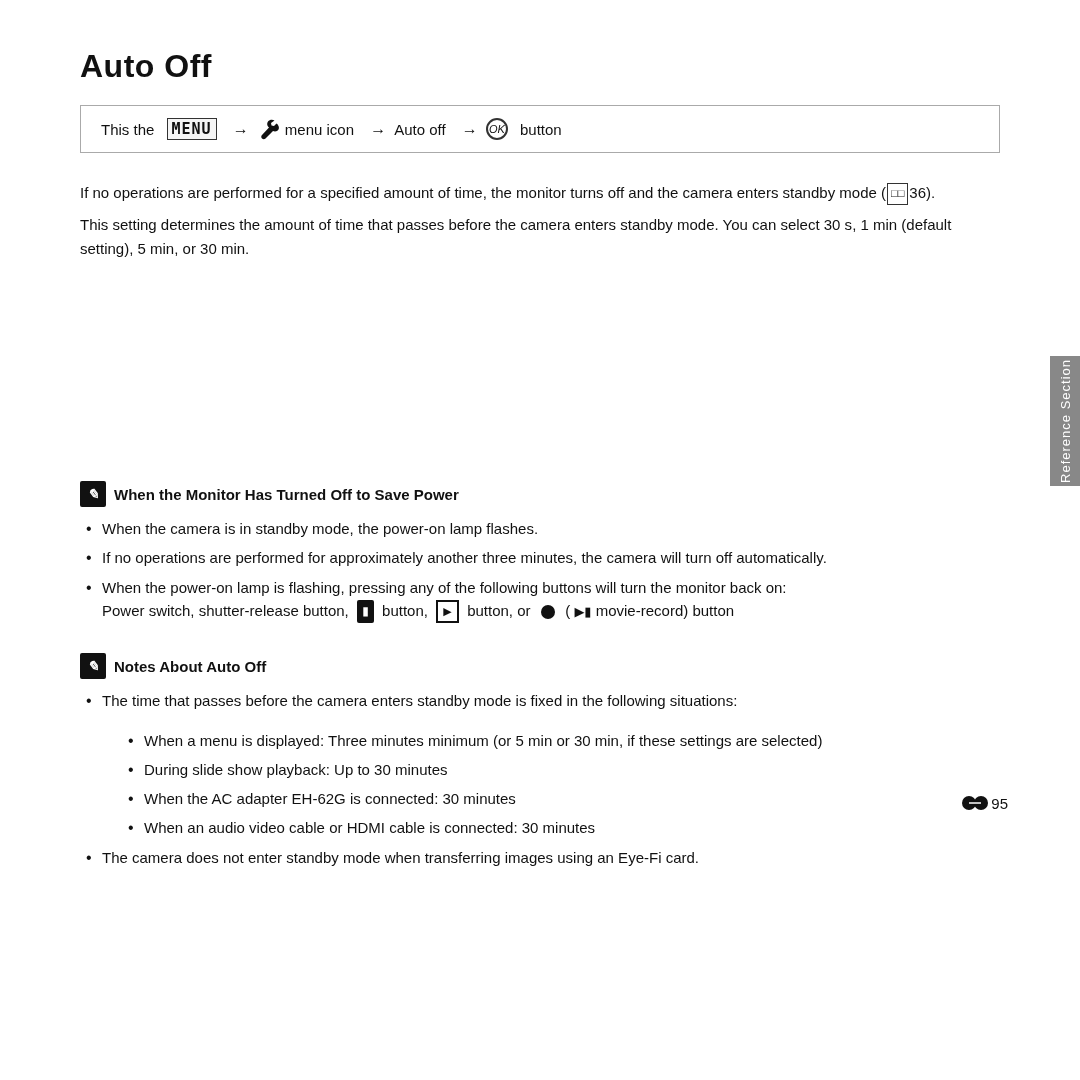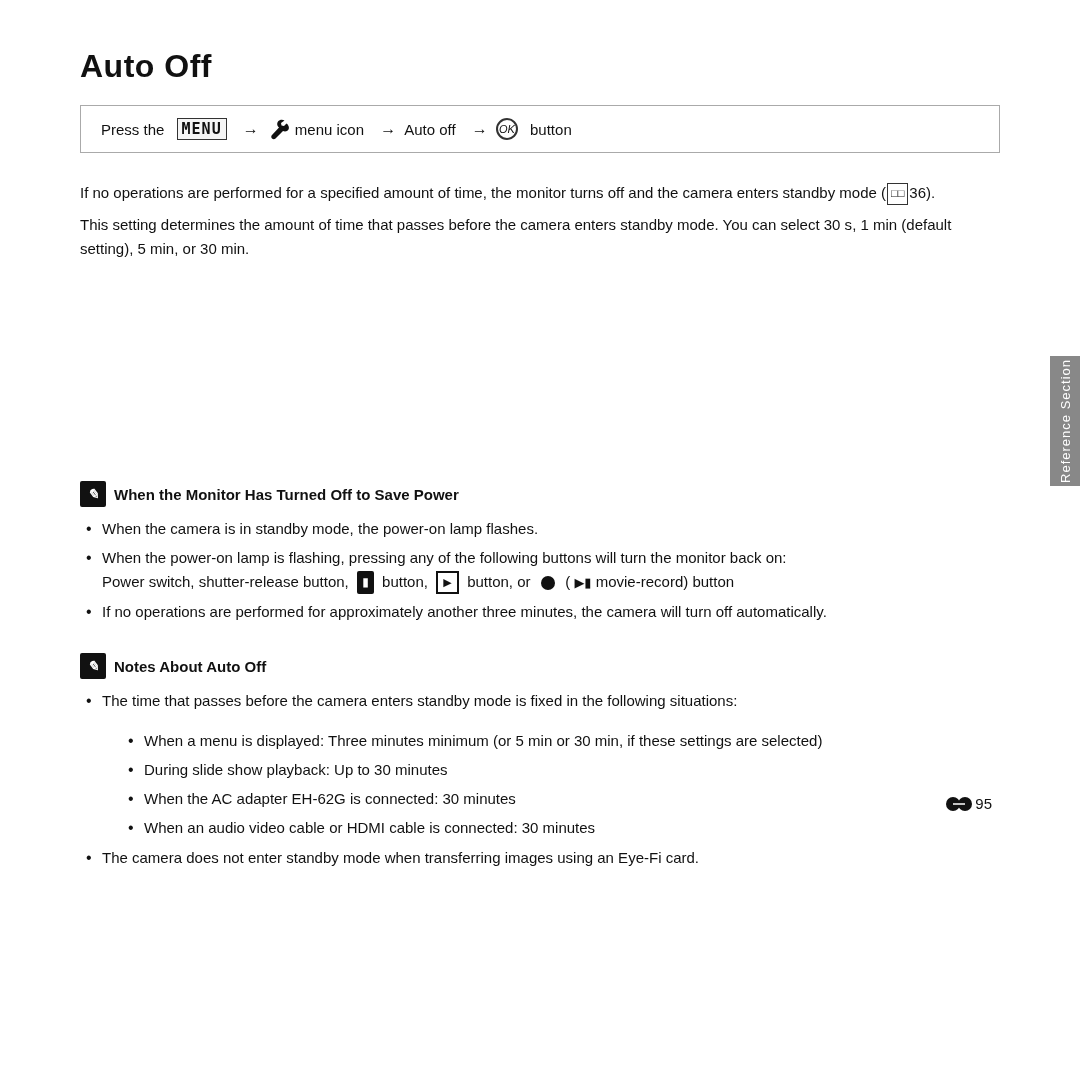--- a/index.html
+++ b/index.html
@@ -188,45 +188,45 @@
       writing-mode: vertical-rl;
       text-orientation: mixed;
       transform: rotate(180deg);
       font-size: 13px;
       color: #fff;
       letter-spacing: 1px;
     }
     .page-number {
       position: absolute;
       bottom: 30px;
-      right: 88px;
+      right: 72px;
       font-size: 15px;
       display: flex;
-      align-items: flex-end;
+      align-items: flex-start;
       gap: 3px;
     }
     .page-num-icon {
       display: inline-flex;
       align-items: center;
       gap: 1px;
       font-size: 14px;
     }
     .inline-note-block {
       margin-top: 30px;
     }
   </style>
 </head>
 <body>
 
 <div class="page">
 
   <h1 class="page-title">Auto Off</h1>
 
   <div class="nav-box">
-    <span>Press the</span>&nbsp;
+    <span>This the</span>&nbsp;
     <span class="menu-word">MENU</span>&nbsp;
     <span class="arrow">→</span>
     
     <svg width="20" height="22" viewBox="0 0 20 22" style="vertical-align:middle;margin:0 2px;">
       <path d="M15.5 2.5 C13.5 1 10.5 1.5 9 3.5 C7.5 5.5 8.2 8.2 10 9.5 L3 17 C2 18 2 19.5 3 20.5 C4 21.5 5.5 21.5 6.5 20.5 L14 13 C15.8 14 18.5 13.5 19.5 11.5 C20.5 9.5 19.5 6.8 17.5 5.5 L15 8 L12.5 7.5 L12 5 Z" fill="#111" stroke="none"></path>
     </svg>
     <span>menu icon</span>&nbsp;
     <span class="arrow">→</span>
     <span>Auto off</span>&nbsp;
     <span class="arrow">→</span>
@@ -245,38 +245,38 @@
 
   <div class="section-note">
     <div class="note-heading">
       <span class="note-icon">
           <em>✎</em>
         </span>
       <span>When the Monitor Has Turned Off to Save Power</span>
     </div>
     <ul class="bullet-list">
       <li><span>When the camera is in standby mode, the power-on lamp flashes.</span></li>
+      <li><span>If no operations are performed for approximately another three minutes, the camera will turn off automatically.</span></li>
       <li>
         <span>When the power-on lamp is flashing, pressing any of the following buttons will turn the monitor back on:</span><br>
         <span>
           <span>Power switch, shutter-release button,</span>&nbsp;
           
           <span class="camera-icon">▮</span>&nbsp;
           <span>button,</span>&nbsp;
           
           <span class="play-icon">▶</span>&nbsp;
           <span>button, or</span>&nbsp;
           
           <span class="record-dot"></span>&nbsp;
           <span>(</span>
           <span class="movie-icon">▶▮</span>
           <span>movie-record) button</span>
         </span>
       </li>
-      <li><span>If no operations are performed for approximately another three minutes, the camera will turn off automatically.</span></li>
     </ul>
   </div>
 
   <div class="inline-note-block">
     <div class="note-heading">
       <span class="note-icon">
           <em>✎</em>
         </span>
       <span>Notes About Auto Off</span>
     </div>

